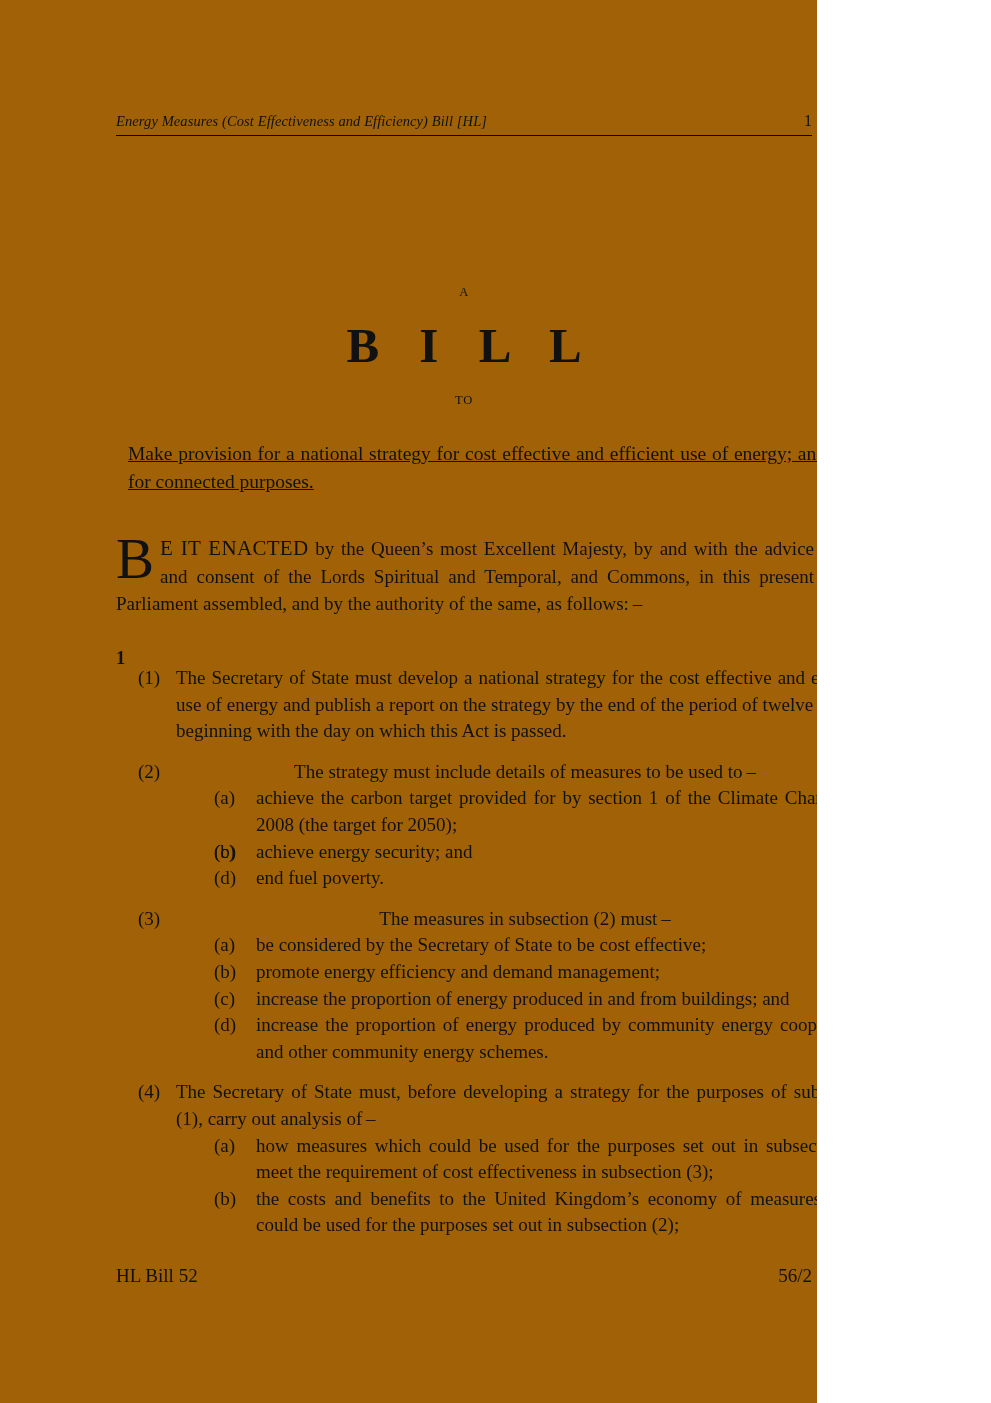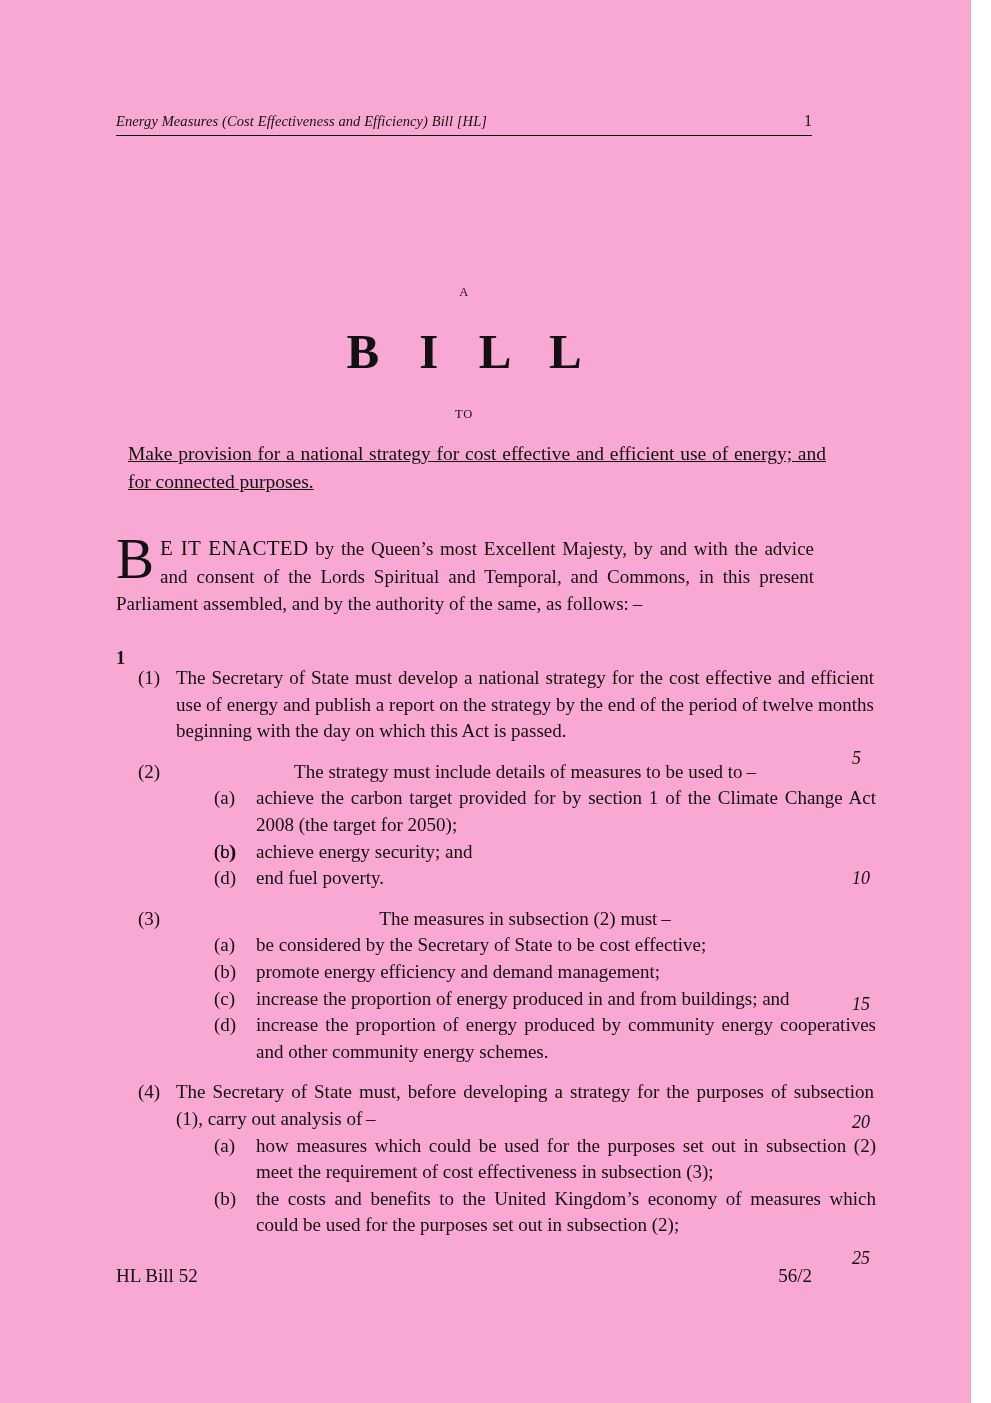--- a/index.html
+++ b/index.html
@@ -2,23 +2,23 @@
 <html><head>
 <meta charset="utf-8">
 <style>
   html, body {
     margin: 0;
     padding: 0;
     background: #ffffff;
   }
   .page {
     position: relative;
-    width: 971px;
+    width: 817px;
     height: 1403px;
-    background: #f9a8d4;
+    background: #a16207;
     font-family: "Liberation Serif", "DejaVu Serif", serif;
     color: #111111;
     overflow: hidden;
   }
 
   
   .header {
     position: absolute;
     left: 116px;
     top: 112px;
@@ -50,28 +50,28 @@
   .word-a {
     font-size: 12.5px;
     letter-spacing: 0.6px;
     line-height: 1;
   }
   .word-bill {
     font-size: 49px;
     font-weight: bold;
     letter-spacing: 14px;
     line-height: 1;
-    margin-top: 28px;
+    margin-top: 22px;
     padding-left: 14px;
   }
   .word-to {
     font-size: 12.5px;
     letter-spacing: 0.8px;
     line-height: 1;
-    margin-top: 32px;
+    margin-top: 24px;
   }
 
   
   .long-title {
     position: absolute;
     left: 128px;
     top: 440px;
     width: 698px;
     font-size: 19.5px;
     line-height: 1.42;

